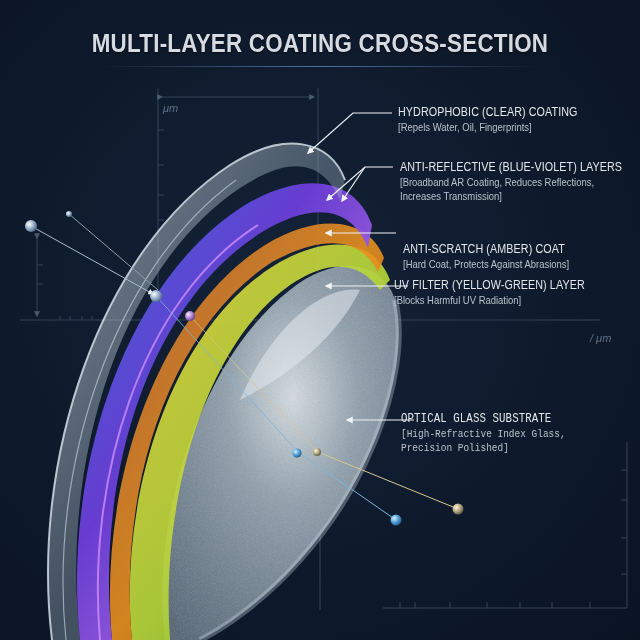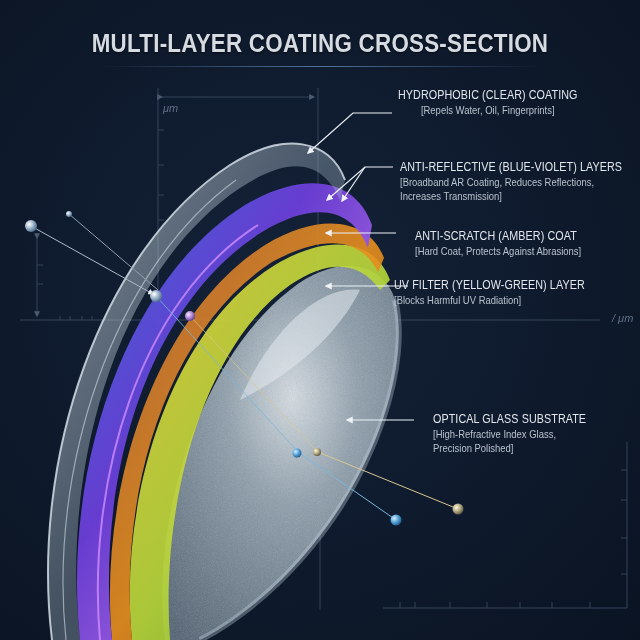--- a/index.html
+++ b/index.html
@@ -184,40 +184,40 @@
     <polyline points="392,113 353,113 308,153" marker-end="url(#arrow)"></polyline>
     <polyline points="393,167 365,167 327,200" marker-end="url(#arrow)"></polyline>
     <line x1="365" y1="167" x2="342" y2="201" marker-end="url(#arrow)"></line>
     <line x1="396" y1="233" x2="326" y2="233" marker-end="url(#arrow)"></line>
     <line x1="408" y1="286" x2="326" y2="286" marker-end="url(#arrow)"></line>
     <line x1="414" y1="420" x2="347" y2="420" marker-end="url(#arrow)"></line>
   </g>
 </svg>
 
 <div class="unit" style="left:163px; top:102px;">μm</div>
-<div class="unit" style="left:590px; top:312px;margin-left:22px;">/ μm</div>
-
-<div class="label" style="left:398px; top:88px;text-align:center;">
+<div class="unit" style="left:590px; top:332px;">/ μm</div>
+
+<div class="label" style="left:398px; top:105px;">
   <span class="head">HYDROPHOBIC (CLEAR) COATING</span>
   <span class="desc">[Repels Water, Oil, Fingerprints]</span>
 </div>
 
 <div class="label" style="left:400px; top:160px;">
   <span class="head">ANTI-REFLECTIVE (BLUE-VIOLET) LAYERS</span>
   <span class="desc">[Broadband AR Coating, Reduces Reflections,</span>
   <span class="desc">Increases Transmission]</span>
 </div>
 
-<div class="label" style="left:403px; top:229px;margin-left:12px;">
+<div class="label" style="left:403px; top:242px;">
   <span class="head">ANTI-SCRATCH (AMBER) COAT</span>
   <span class="desc">[Hard Coat, Protects Against Abrasions]</span>
 </div>
 
 <div class="label" style="left:394px; top:278px;">
   <span class="head">UV FILTER (YELLOW-GREEN) LAYER</span>
   <span class="desc">[Blocks Harmful UV Radiation]</span>
 </div>
 
-<div class="label" style="left:433px; top:412px;">
+<div class="label" style="left:401px; top:412px;font-family:Liberation Mono, monospace;">
   <span class="head">OPTICAL GLASS SUBSTRATE</span>
   <span class="desc">[High-Refractive Index Glass,</span>
   <span class="desc">Precision Polished]</span>
 </div>
 
 </body></html>

